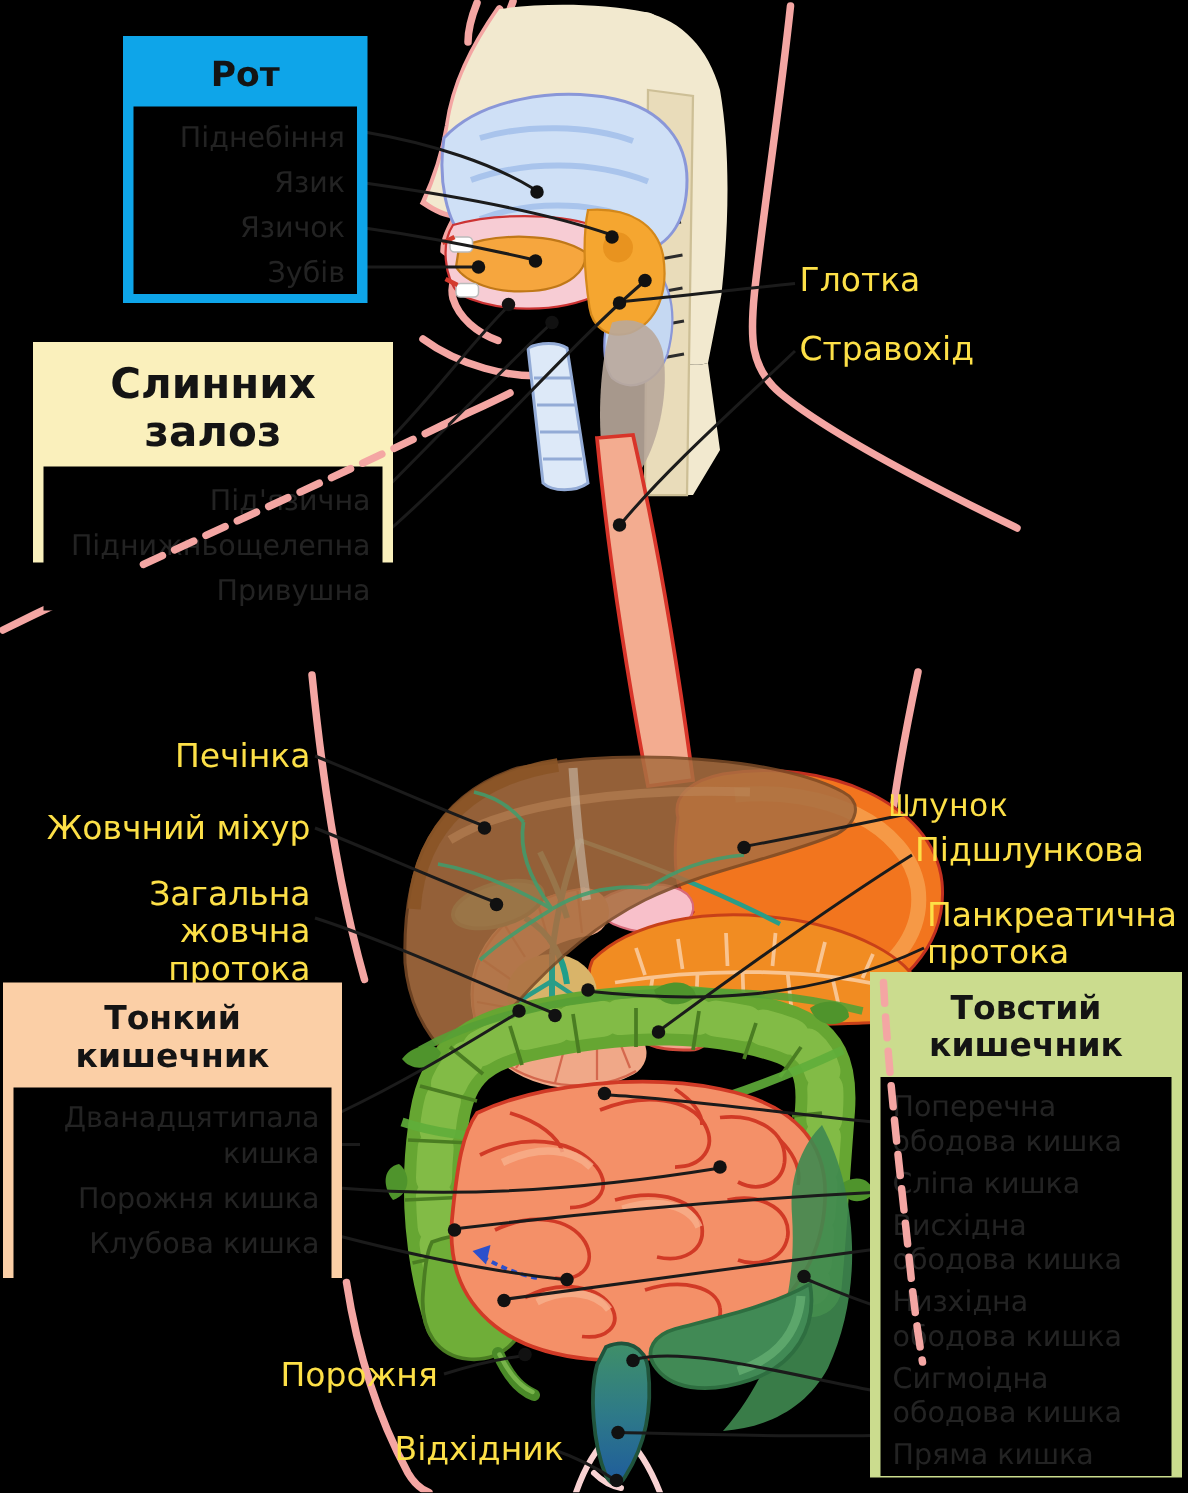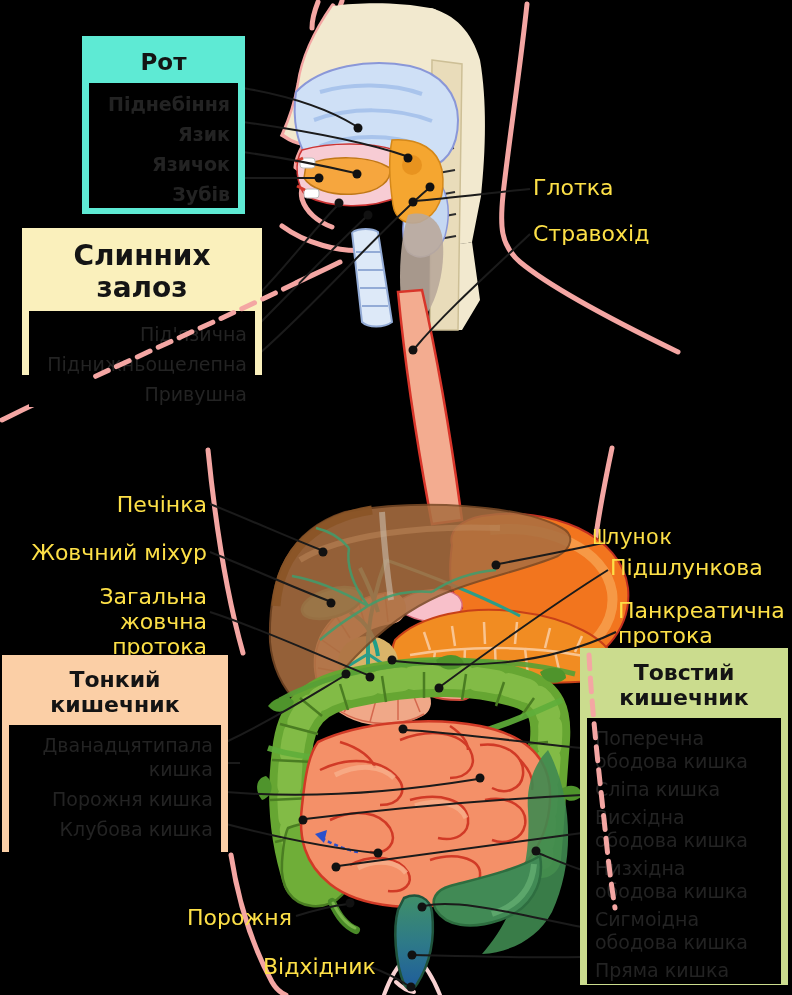--- a/index.html
+++ b/index.html
@@ -6,24 +6,24 @@
   .stage{position:relative;width:792px;height:995px;background:#000;overflow:hidden;
          font-family:"DejaVu Sans","Liberation Sans",sans-serif;}
   svg{position:absolute;left:0;top:0;}
   .art{z-index:1;}
   .overlay{z-index:6;pointer-events:none;}
   
   .box{position:absolute;box-sizing:border-box;padding:7px;z-index:4;}
   .box .hd{text-align:center;color:#141414;font-weight:bold;line-height:1.15;}
   .box .bd{background:#000;box-sizing:border-box;}
   .box .row{color:#232323;}
-  .box-mouth{left:82px;top:36px;width:163px;height:178px;background:#5eead4;}
+  .box-mouth{left:82px;top:24px;width:163px;height:178px;background:#0ea5e9;}
   .box-mouth .hd{font-size:23px;padding:6px 0 8px 0;}
   .box-mouth .bd{padding:6px 8px;height:125px;}
-  .box-mouth .row{font-size:19px;line-height:30px;text-align:right;white-space:nowrap;font-weight:bold;}
+  .box-mouth .row{font-size:19px;line-height:30px;text-align:right;white-space:nowrap;}
   .box-saliv{left:22px;top:228px;width:240px;height:147px;background:#faf0bc;}
   .box-saliv .hd{font-size:28px;padding:5px 0 7px 0;}
   .box-saliv .bd{padding:8px 8px;height:96px;}
   .box-saliv .row{font-size:19px;line-height:30px;text-align:right;white-space:nowrap;}
   .box-small{left:2px;top:655px;width:226px;height:197px;background:#fbcfa6;}
   .box-small .hd{font-size:22px;padding:5px 0 7px 0;}
   .box-small .bd{padding:8px 8px;height:127px;}
   .box-small .row{font-size:19px;line-height:24px;text-align:right;margin-bottom:6px;}
   .box-large{left:580px;top:648px;width:208px;height:337px;background:#cbdc8e;}
   .box-large .hd{font-size:22px;padding:5px 0 7px 0;}

